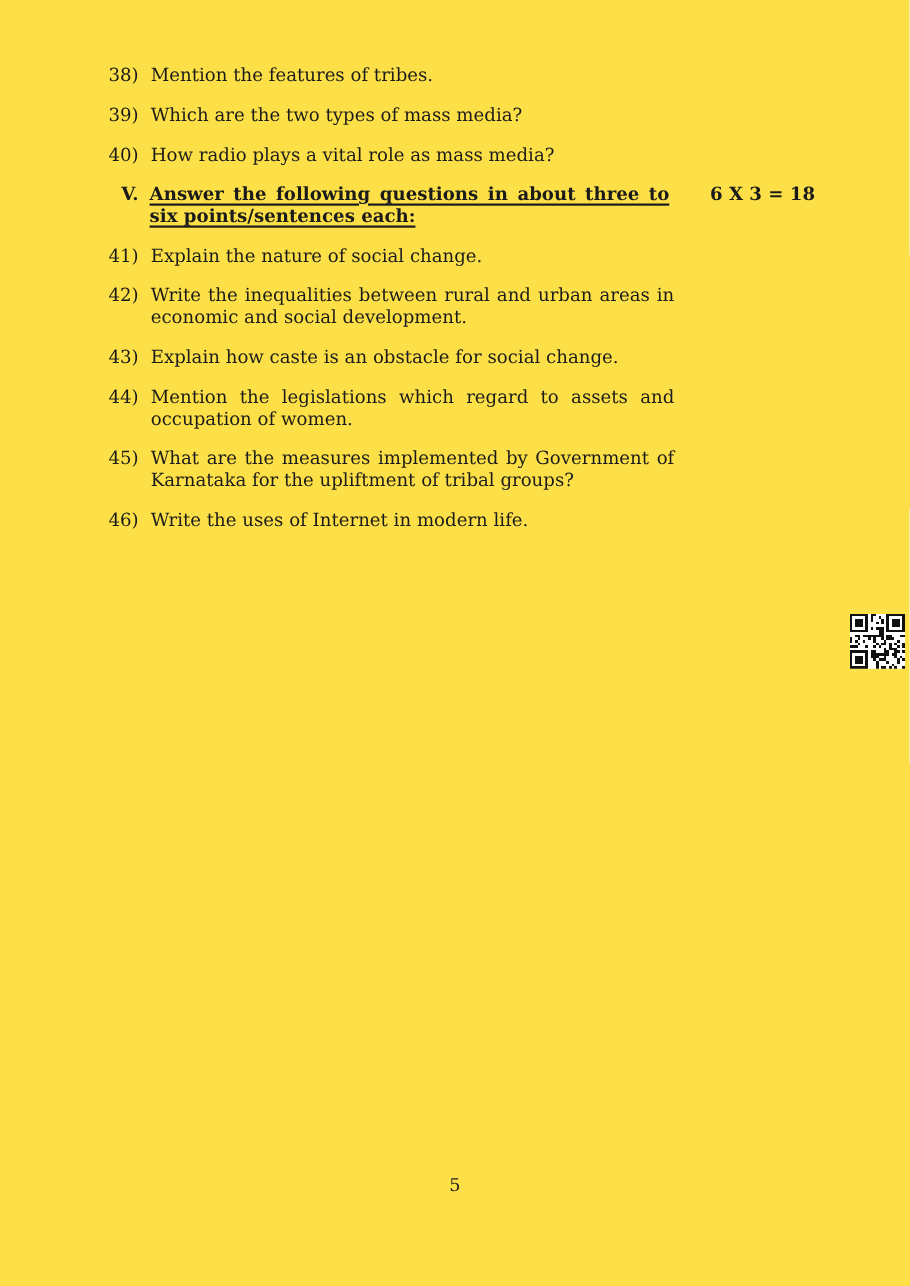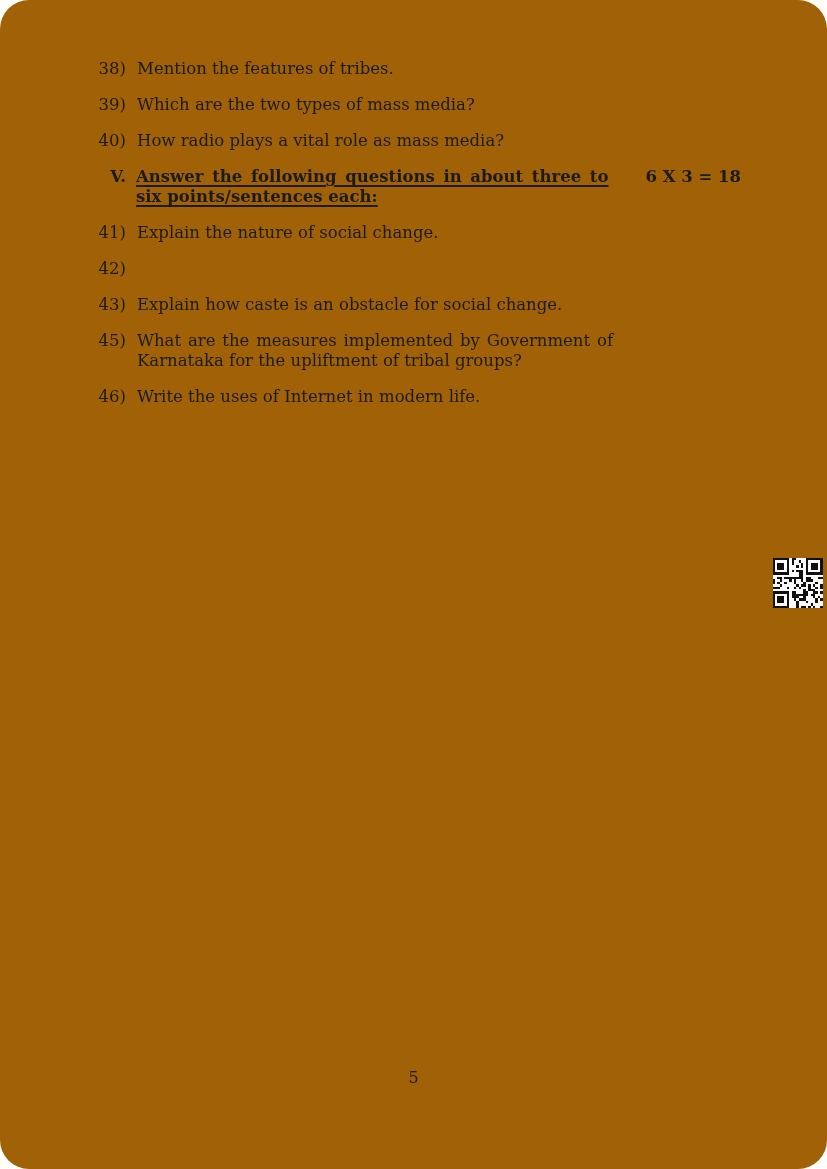--- a/index.html
+++ b/index.html
@@ -1,24 +1,23 @@
 <!DOCTYPE html>
 <html><head>
 <meta charset="utf-8">
 <style>
   html, body { margin: 0; padding: 0; background: #ffffff; }
   .page {
     position: relative;
     width: 827px;
     height: 1169px;
-    background: #a16207;
+    background: #fde047;
     font-family: "DejaVu Serif", serif;
     color: #1b1b1b;
     overflow: hidden;
-    border-radius: 29px;
   }
   .content {
     position: absolute;
     top: 59px;
     left: 96px;
     width: 645px;
     font-size: 16.5px;
     line-height: 20px;
   }
   .q-row, .sec-row {
@@ -99,24 +98,29 @@
       <h2 class="sec-heading">Answer the following questions in about three to six points/sentences each:</h2>
       <span class="sec-marks">6 X 3 = 18</span>
     </div>
 
     <div class="q-row">
       <span class="q-num">41)</span>
       <p class="q-text">Explain the nature of social change.</p>
     </div>
     <div class="q-row">
       <span class="q-num">42)</span>
+      <p class="q-text">Write the inequalities between rural and urban areas in economic and social development.</p>
     </div>
     <div class="q-row">
       <span class="q-num">43)</span>
       <p class="q-text">Explain how caste is an obstacle for social change.</p>
+    </div>
+    <div class="q-row">
+      <span class="q-num">44)</span>
+      <p class="q-text">Mention the legislations which regard to assets and occupation of women.</p>
     </div>
     <div class="q-row">
       <span class="q-num">45)</span>
       <p class="q-text">What are the measures implemented by Government of Karnataka for the upliftment of tribal groups?</p>
     </div>
     <div class="q-row">
       <span class="q-num">46)</span>
       <p class="q-text">Write the uses of Internet in modern life.</p>
     </div>
 

